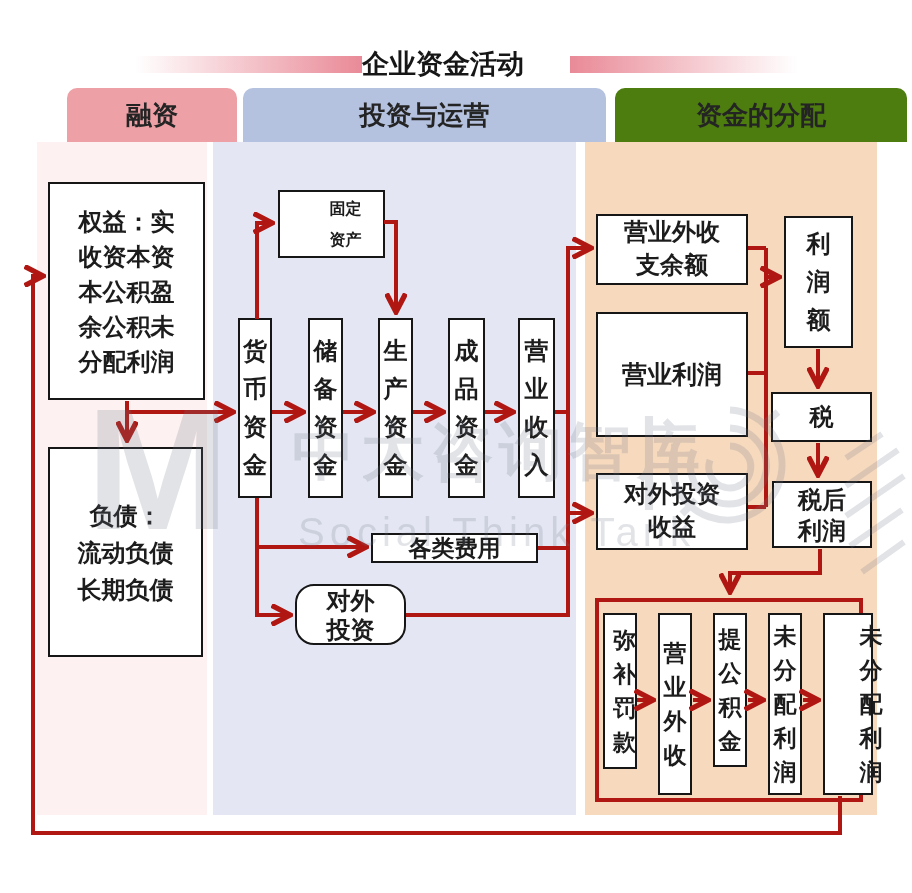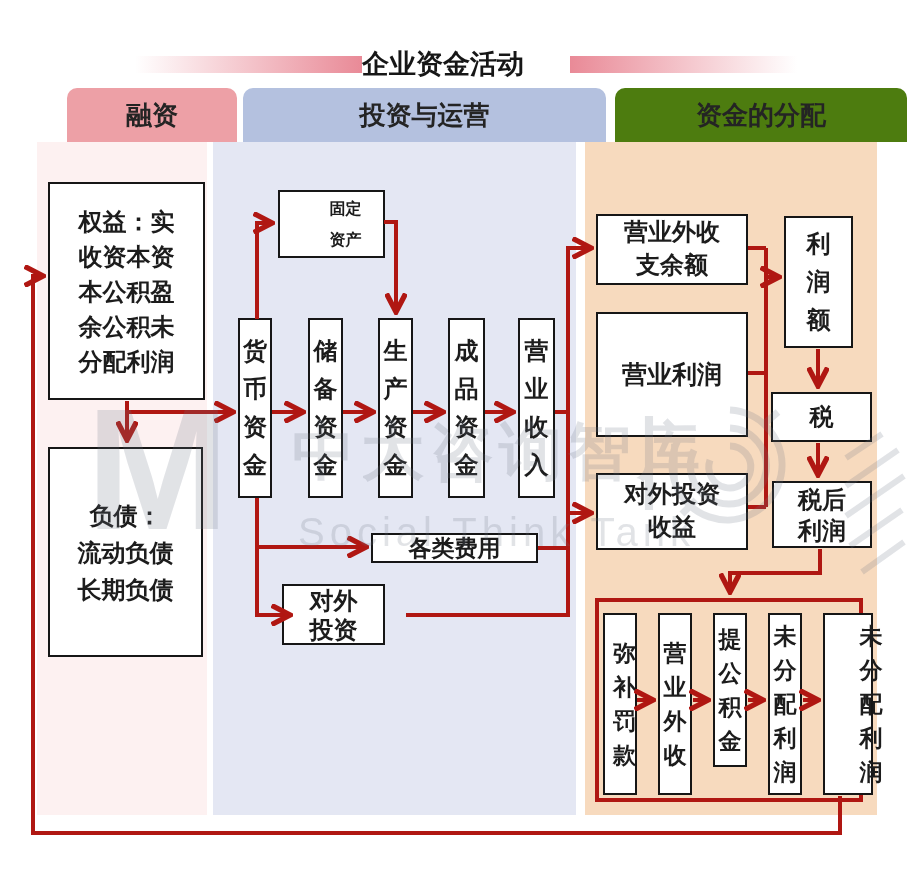--- a/index.html
+++ b/index.html
@@ -90,21 +90,21 @@
   </div>
   <div class="abs box" style="left:448px;top:318px;width:37px;height:180px;">
     <span class="vtext">成品资金</span>
   </div>
   <div class="abs box" style="left:518px;top:318px;width:37px;height:180px;">
     <span class="vtext">营业收入</span>
   </div>
   <div class="abs box single23" style="left:371px;top:533px;width:167px;height:30px;">
     <span>各类费用</span>
   </div>
-  <div class="abs box" style="left:282px;top:584px;width:103px;height:61px;font-size:24px;line-height:29px;">
+  <div class="abs box" style="left:295px;top:584px;width:111px;height:61px;font-size:24px;line-height:29px;border-radius:19px;">
     <span class="ln">对外</span>
     <span class="ln">投资</span>
   </div>
 
   <div class="abs box lines24c" style="left:596px;top:214px;width:152px;height:71px;">
     <span class="ln">营业外收</span>
     <span class="ln">支余额</span>
   </div>
   <div class="abs box single25" style="left:596px;top:312px;width:152px;height:125px;">
     <span>营业利润</span>
@@ -118,21 +118,21 @@
   </div>
   <div class="abs box" style="left:771px;top:392px;width:101px;height:50px;font-size:24px;">
     <span>税</span>
   </div>
   <div class="abs box" style="left:772px;top:481px;width:100px;height:67px;font-size:24px;line-height:31px;">
     <span class="ln">税后</span>
     <span class="ln">利润</span>
   </div>
 
   <div class="abs group-border" style="left:595px;top:598px;width:268px;height:204px;"></div>
-  <div class="abs box" style="left:603px;top:613px;width:34px;height:182px;padding-left:9px;">
+  <div class="abs box" style="left:603px;top:613px;width:34px;height:156px;padding-left:9px;">
     <span class="vtext gline">弥补罚款</span>
   </div>
   <div class="abs box" style="left:658px;top:613px;width:34px;height:182px;">
     <span class="vtext gline">营业外收</span>
   </div>
   <div class="abs box" style="left:713px;top:613px;width:34px;height:154px;">
     <span class="vtext gline">提公积金</span>
   </div>
   <div class="abs box" style="left:768px;top:613px;width:34px;height:182px;">
     <span class="vtext gline">未分配利润</span>

